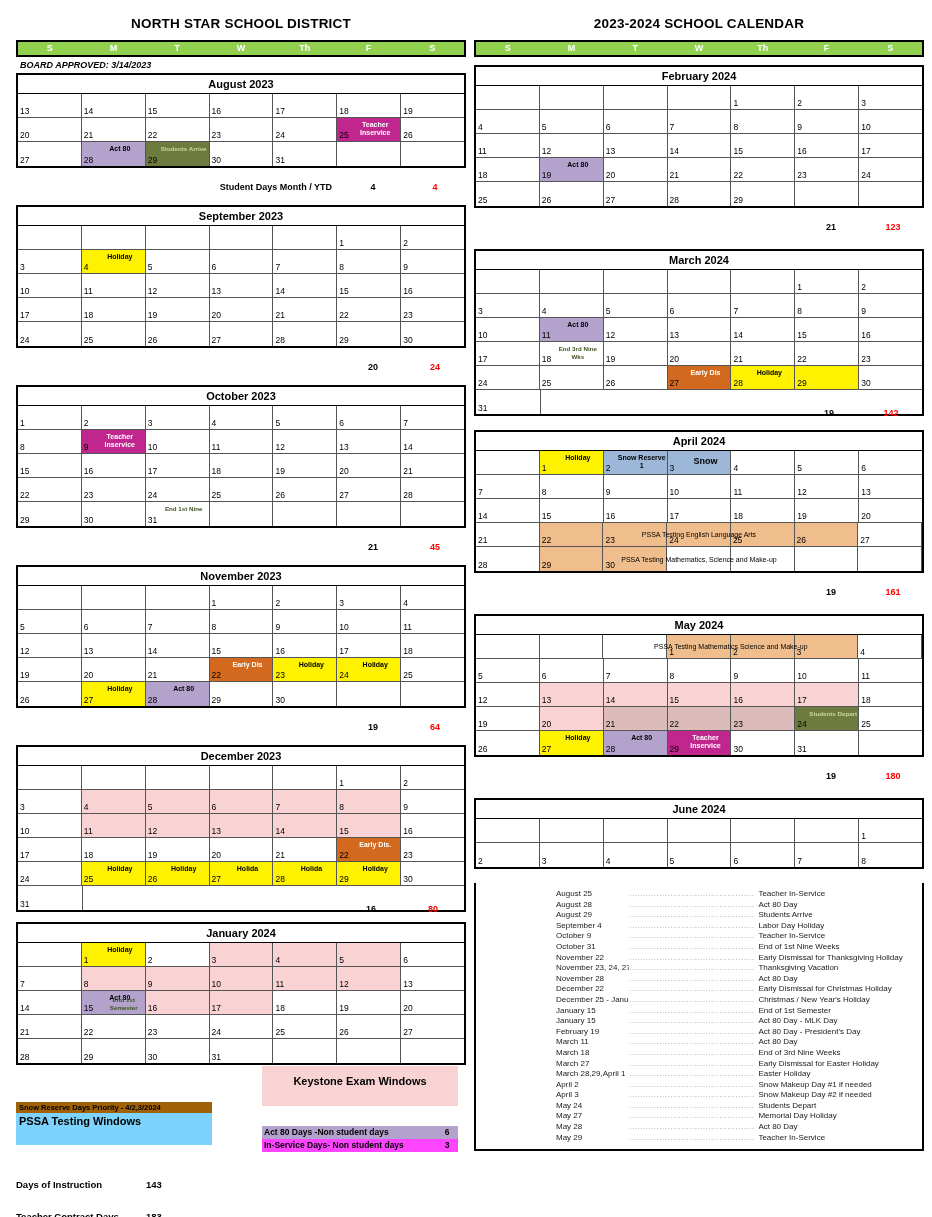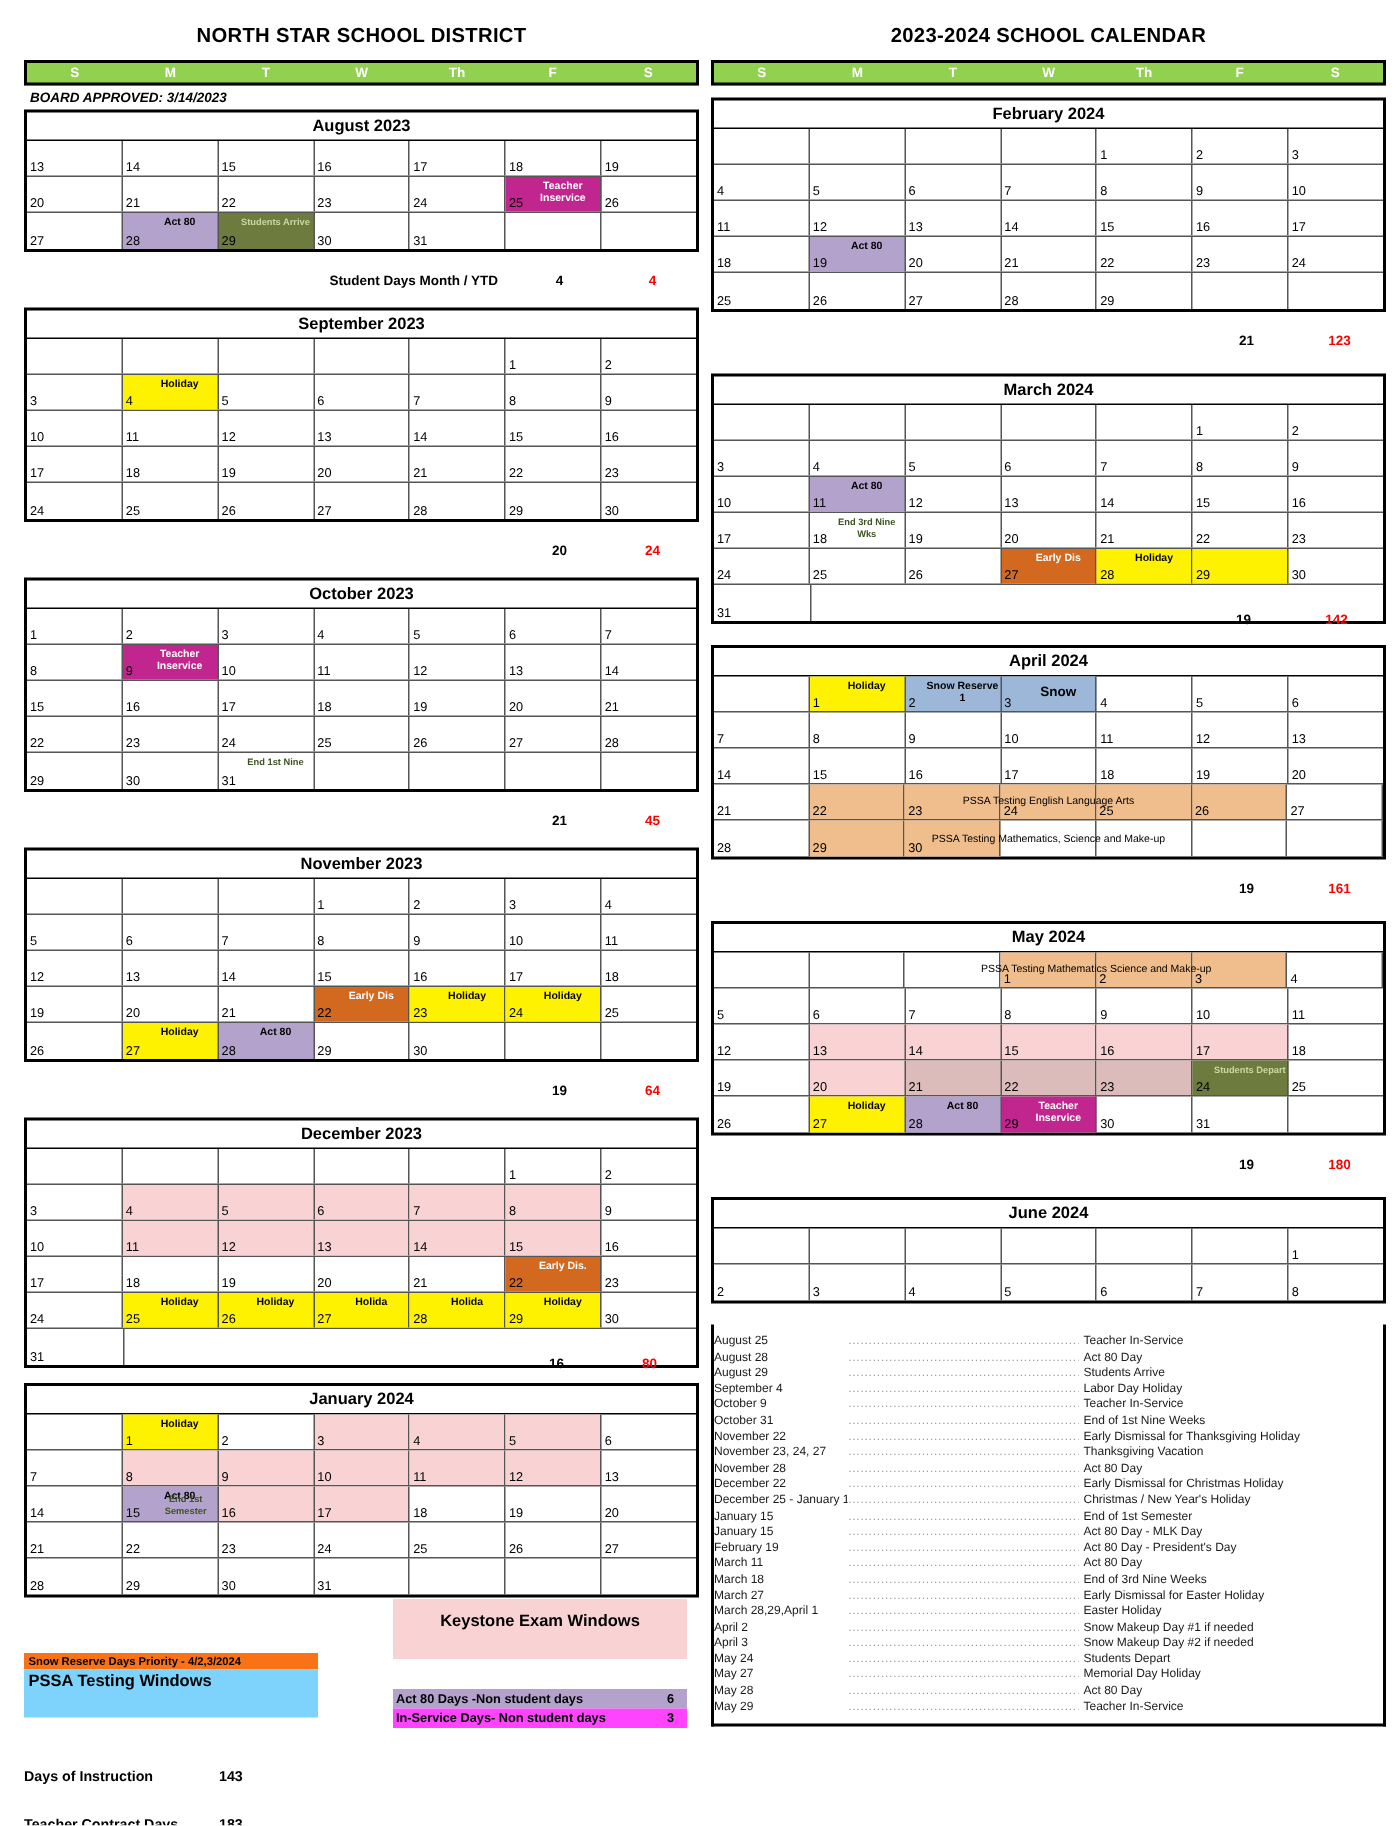--- a/index.html
+++ b/index.html
@@ -158,21 +158,21 @@
   }
 
   
   .legend-band {
     font-size: 7.5px;
     font-weight: bold;
     color: #000;
     padding: 1px 3px;
   }
   .legend-snow {
-    background: #f97316;
+    background: #a16207;
     width: 196px;
   }
   .legend-pssa {
     background: #7dd3fc;
     width: 196px;
     height: 32px;
     font-size: 11px;
     font-weight: bold;
     padding-top: 2px;
   }
@@ -214,20 +214,22 @@
     border: 2px solid #000;
     border-top: none;
     padding: 6px 0 6px 0;
     background: #fff;
   }
   .event-line {
     display: flex;
     font-size: 8px;
     color: #1a1a1a;
     line-height: 10.6px;
+    padding-left: 44px;
+    margin-left: 36px;
   }
   .event-line .ev-date {
     width: 95px;
     white-space: nowrap;
     overflow: hidden;
   }
   .event-line .ev-dots {
     flex: 1 1 auto;
     overflow: hidden;
     white-space: nowrap;

